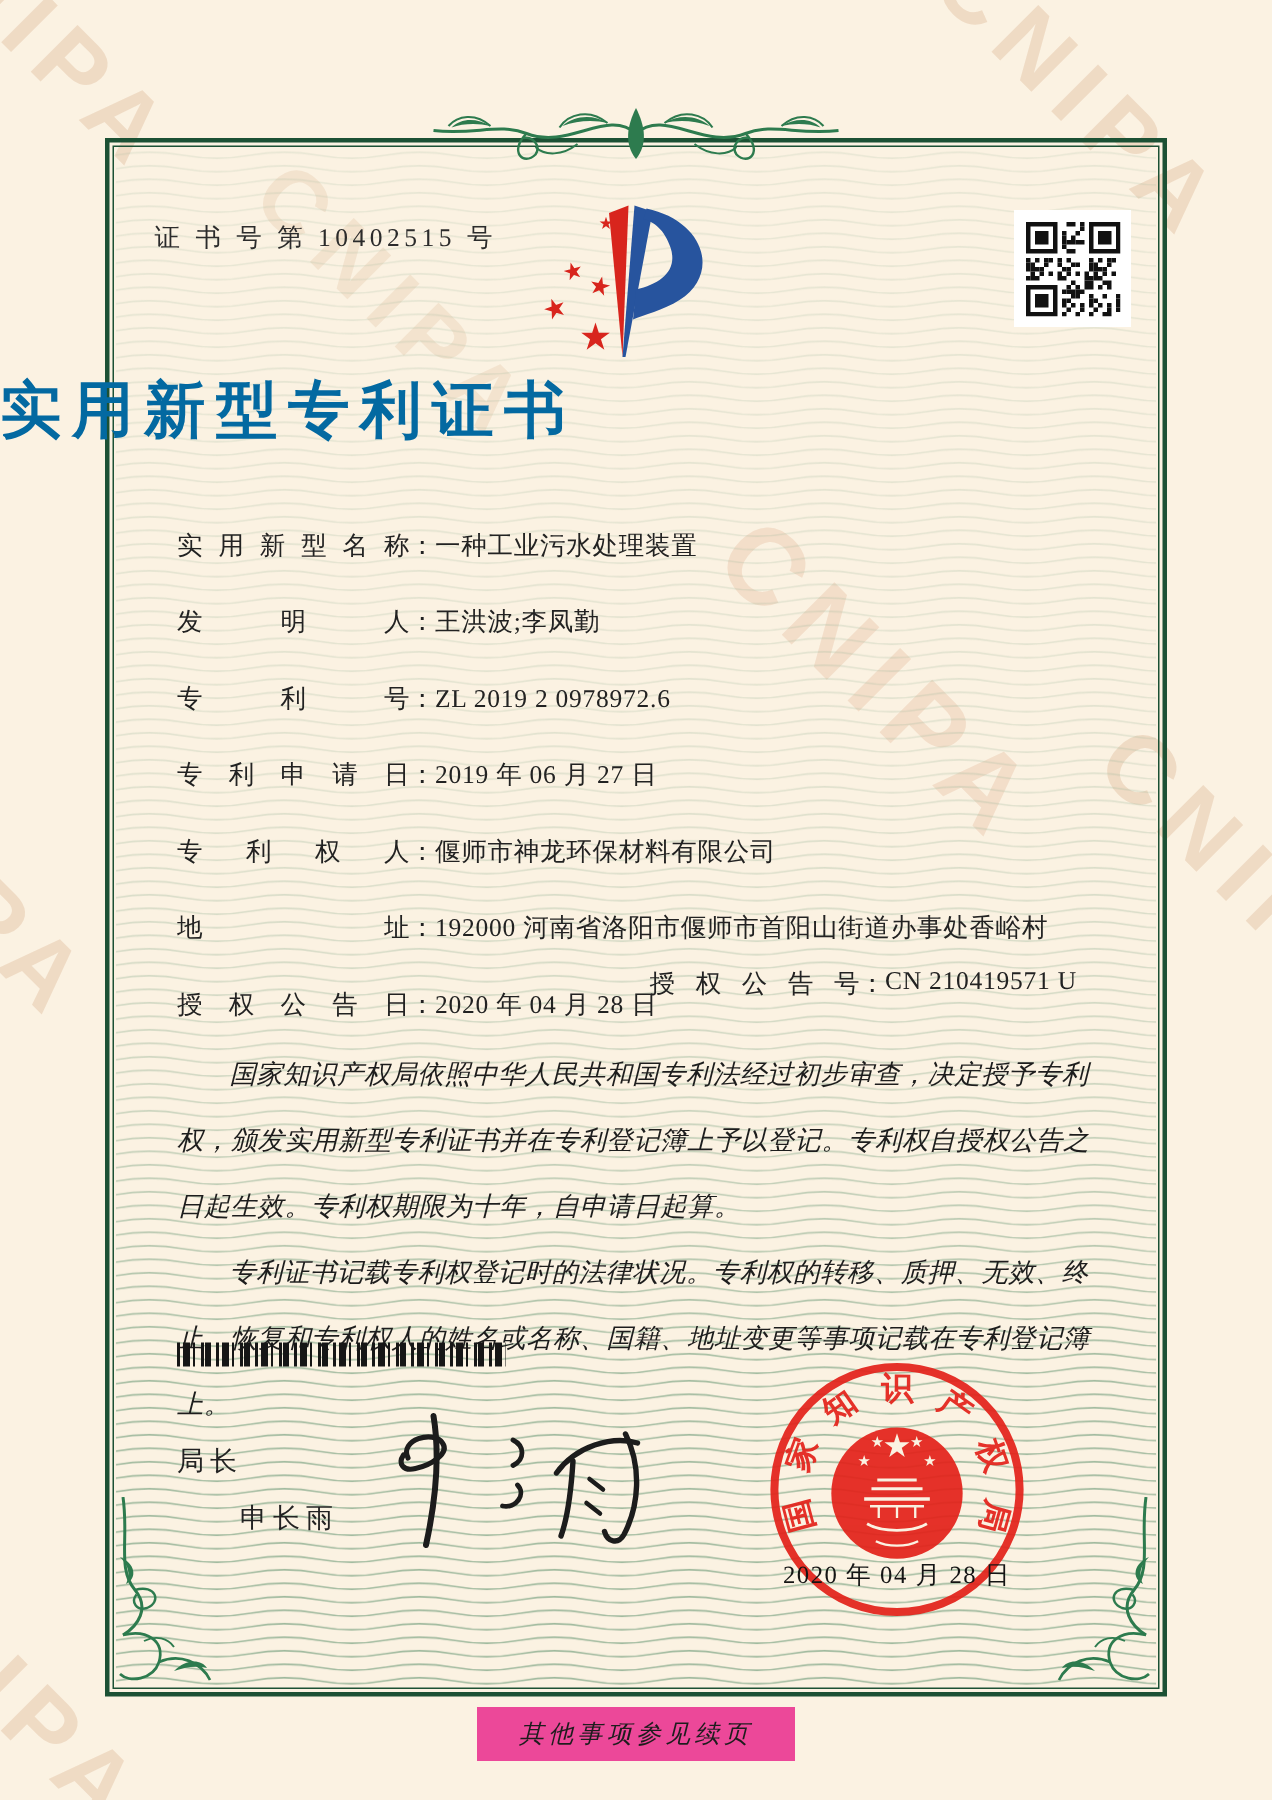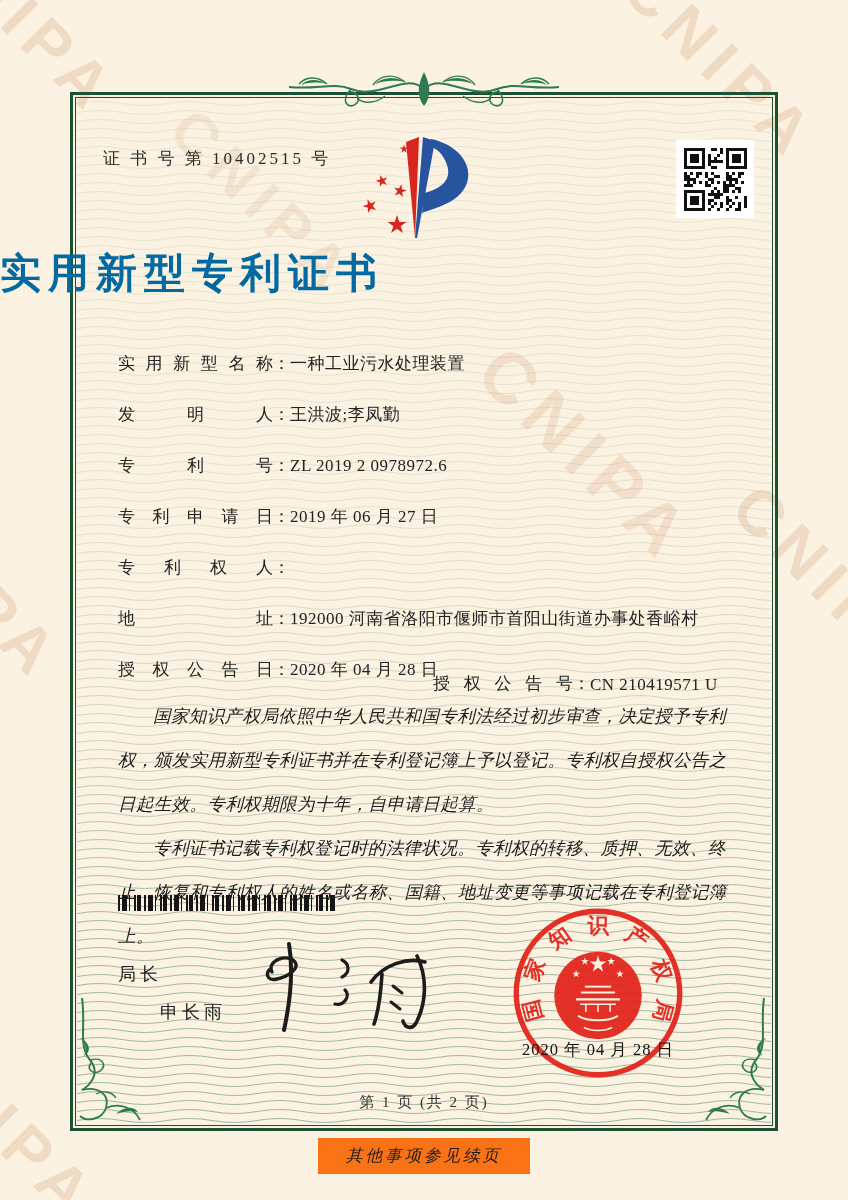--- a/index.html
+++ b/index.html
@@ -41,21 +41,21 @@
             display:flex; align-items:center; justify-content:center; }
   .title { position:absolute; left:0; right:0; top:246px; font-size:41px; font-weight:bold;
            letter-spacing:7px; color:#0369a1; z-index:3; }
 
   
   .fields { position:absolute; left:118px; top:338px; width:616px; z-index:3; font-size:17px; }
   .field-row { height:51px; display:flex; align-items:center; position:relative; }
   .field-label { display:inline-block; width:155px; text-align:justify; text-align-last:justify; }
   .field-colon { display:inline-block; }
   .field-value { letter-spacing:0.5px; white-space:nowrap; }
-  .grant-group2 { position:absolute; left:315px; top:0; height:51px; display:flex; align-items:flex-end; }
+  .grant-group2 { position:absolute; left:315px; top:0; height:51px; display:flex; align-items:flex-start; }
   .grant-group2 .field-label { width:140px; }
 
   
   .paragraphs { position:absolute; left:118px; top:694px; width:618px; z-index:3;
                 font-size:17.5px; line-height:44px; color:#1d1d1d; font-style:italic; }
   .paragraphs p { text-indent:2em; letter-spacing:0.4px; }
 
   
   .barcode { position:absolute; left:118px; top:895px; width:219px; height:16px; z-index:3;
              background:repeating-linear-gradient(90deg,
@@ -70,21 +70,21 @@
   .signature { position:absolute; left:245px; top:938px; z-index:3; }
 
   .seal { position:absolute; left:508px; top:903px; z-index:4; }
   .seal-date { position:absolute; left:508px; top:1039px; width:180px; text-align:center;
                font-size:16.5px; letter-spacing:1px; color:#141414; z-index:5; }
 
   .page-info { position:absolute; left:0; right:0; top:1093px; text-align:center; font-size:15px;
                letter-spacing:2px; color:#333; z-index:3; }
 
   .footer-box { position:absolute; left:50%; transform:translateX(-50%); top:1138px;
-                background:#f97316; padding:7px 28px; z-index:3; }
+                background:#ec4899; padding:7px 28px; z-index:3; }
   .footer-note { font-size:16.5px; letter-spacing:3px; font-style:italic; color:#1d1d1d; }
 </style>
 </head>
 <body>
 
 <div class="page">
 
   <div class="wm wm1">CNIPA</div>
   <div class="wm wm2">CNIPA</div>
   <div class="wm wm3">CNIPA</div>
@@ -300,20 +300,21 @@
       <span class="field-value">ZL 2019 2 0978972.6</span>
     </div>
     <div class="field-row">
       <span class="field-label">专利申请日</span>
         <span class="field-colon">：</span>
       <span class="field-value">2019 年 06 月 27 日</span>
     </div>
     <div class="field-row">
       <span class="field-label">专利权人</span>
         <span class="field-colon">：</span>
+      <span class="field-value">偃师市神龙环保材料有限公司</span>
     </div>
     <div class="field-row">
       <span class="field-label">地址</span>
         <span class="field-colon">：</span>
       <span class="field-value">192000 河南省洛阳市偃师市首阳山街道办事处香峪村</span>
     </div>
     <div class="field-row">
       <span class="field-label">授权公告日</span>
         <span class="field-colon">：</span>
       <span class="field-value">2020 年 04 月 28 日</span>
@@ -374,19 +375,18 @@
           <path d="M74,104 H111" stroke-width="1.6"></path>
           <path d="M80,104 V112 M92.5,104 V112 M105,104 V112" stroke-width="1.6"></path>
           <path d="M72,116 C82,122 103,122 113,116" stroke-width="2"></path>
           <path d="M78,128 C86,132 99,132 107,128" stroke-width="1.6"></path>
         </g>
       </g>
     </g>
   </svg>
   <div class="seal-date">2020 年 04 月 28 日</div>
 
-  <div class="page-info">第 1 页 (共 2 页)</div>
 
   <div class="footer-box">
     <span class="footer-note">其他事项参见续页</span>
   </div>
 
 </div>
 
 </body></html>

